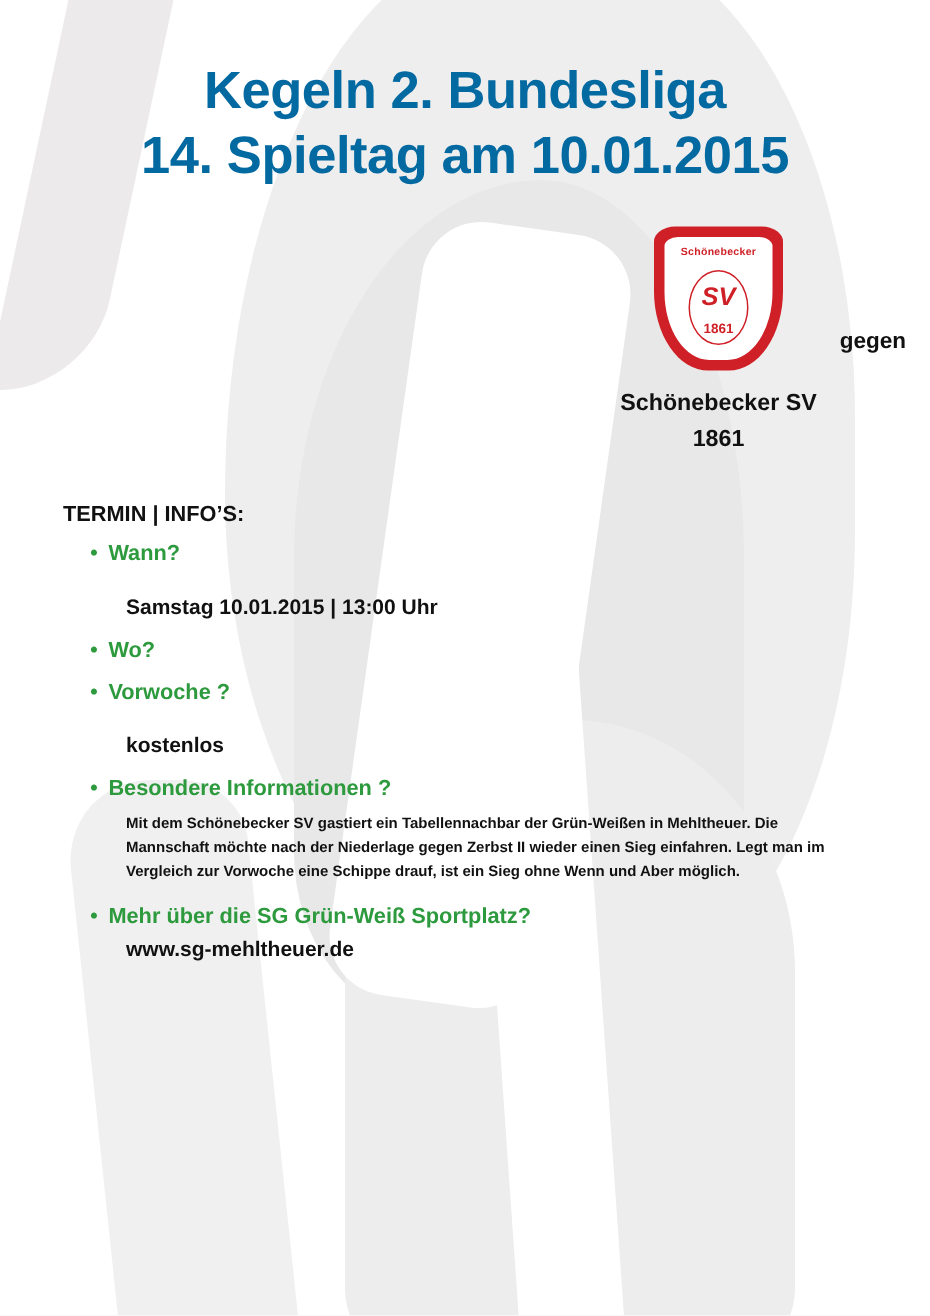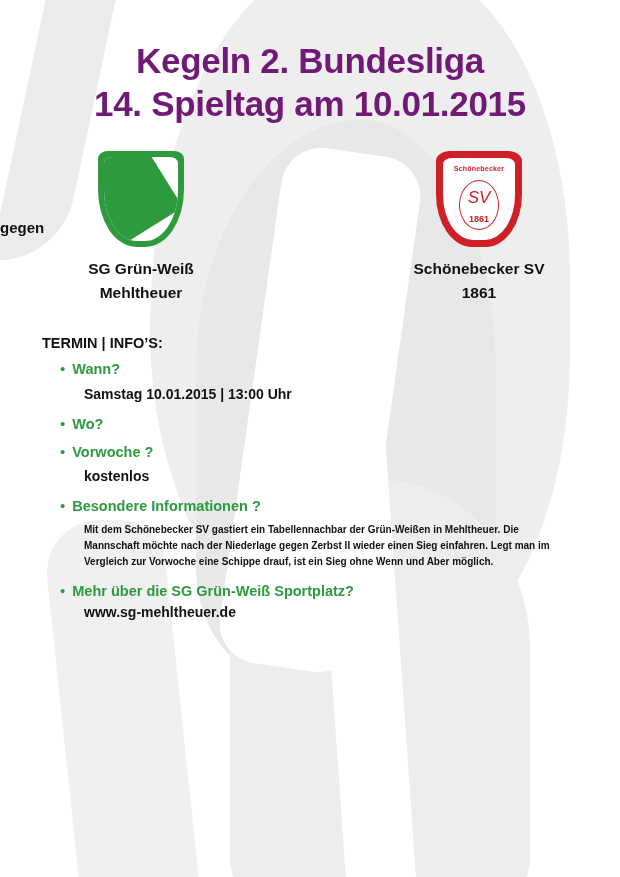--- a/index.html
+++ b/index.html
@@ -91,21 +91,21 @@
   .content {
     position: relative;
     z-index: 2;
   }
 
   .title-block {
     text-align: center;
     padding-top: 40px;
   }
   .title-line {
-    color: #701a75;
+    color: #0369a1;
     font-weight: bold;
     font-size: 35px;
     line-height: 1.22;
     letter-spacing: -0.3px;
   }
 
   .teams {
     position: relative;
     margin-top: 26px;
     height: 180px;
@@ -119,23 +119,23 @@
   .team-right { right: 36px; top: 0; }
   .team-name {
     font-size: 15.5px;
     font-weight: bold;
     color: #111111;
     line-height: 1.5;
     margin-top: 10px;
   }
   .gegen {
     position: absolute;
-    left: 0; right: 4px;
+    left: 0; right: 16px;
     top: 68px;
-    text-align: left;
+    text-align: right;
     font-size: 15px;
     font-weight: bold;
     color: #111111;
   }
 
   .crest-wrap {
     height: 96px;
     display: flex;
     align-items: flex-start;
     justify-content: center;
@@ -212,21 +212,21 @@
     font-weight: bold;
     color: #cf2027;
     letter-spacing: 0.2px;
   }
   .crest-r-sv {
     position: absolute;
     top: 30px;
     left: 0; right: 0;
     text-align: center;
     font-size: 17px;
-    font-weight: normal;
+    font-weight: bold;
     font-style: italic;
     color: #cf2027;
   }
   .crest-r-year {
     position: absolute;
     top: 56px;
     left: 0; right: 0;
     text-align: center;
     font-size: 9px;
     font-weight: bold;
@@ -262,21 +262,21 @@
     margin-right: 7px;
   }
   .q {
     color: #2d9a3e;
     font-size: 14.5px;
     font-weight: bold;
     line-height: 1.25;
   }
   .ans {
     margin-left: 42px;
-    margin-top: 5px;
+    margin-top: 15px;
     font-size: 14px;
     font-weight: bold;
     color: #111111;
     line-height: 1.55;
   }
   .para {
     margin-left: 42px;
     margin-top: 6px;
     margin-right: 6px;
     font-size: 10px;
@@ -311,35 +311,20 @@
 
   <div class="content">
 
     <div class="title-block">
       <div class="title-line">Kegeln 2. Bundesliga</div>
       <div class="title-line">14. Spieltag am 10.01.2015</div>
     </div>
 
     <div class="teams">
 
-      <div class="team team-left">
-        <div class="crest-wrap">
-          <div class="shield">
-            <div class="shield-outer"></div>
-            <div class="shield-inner">
-              <div class="shield-diag"></div>
-            </div>
-            <div class="shield-text">SGM</div>
-          </div>
-        </div>
-        <div class="team-name">
-          <div>SG Grün-Weiß</div>
-          <div>Mehltheuer</div>
-        </div>
-      </div>
 
       <div class="gegen">gegen</div>
 
       <div class="team team-right">
         <div class="crest-wrap">
           <div class="crest-r">
             <div class="crest-r-outer"></div>
             <div class="crest-r-inner">
               <div class="crest-r-ring"></div>
               <div class="crest-r-arc">Schönebecker</div>

